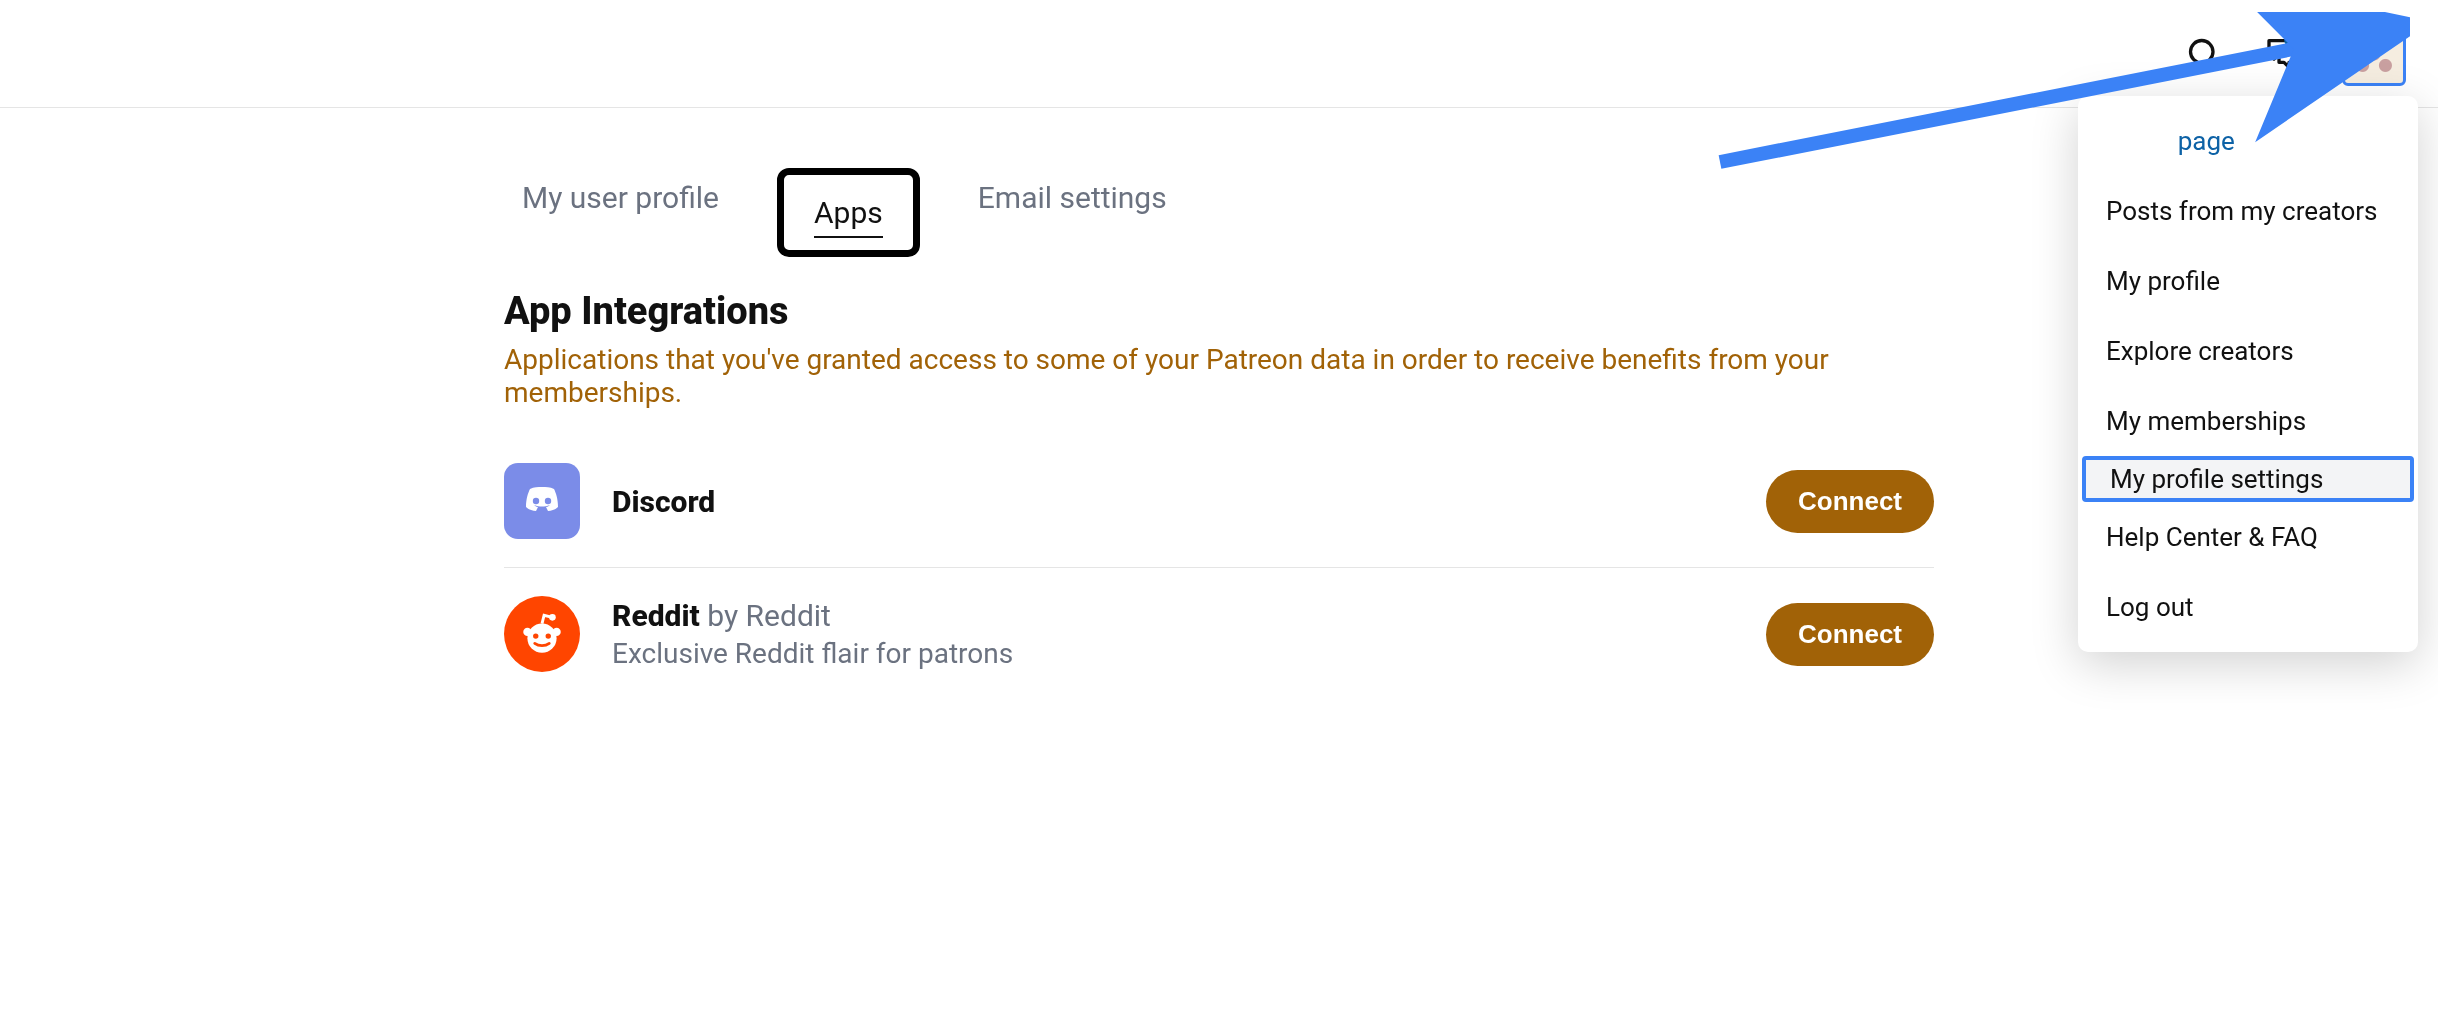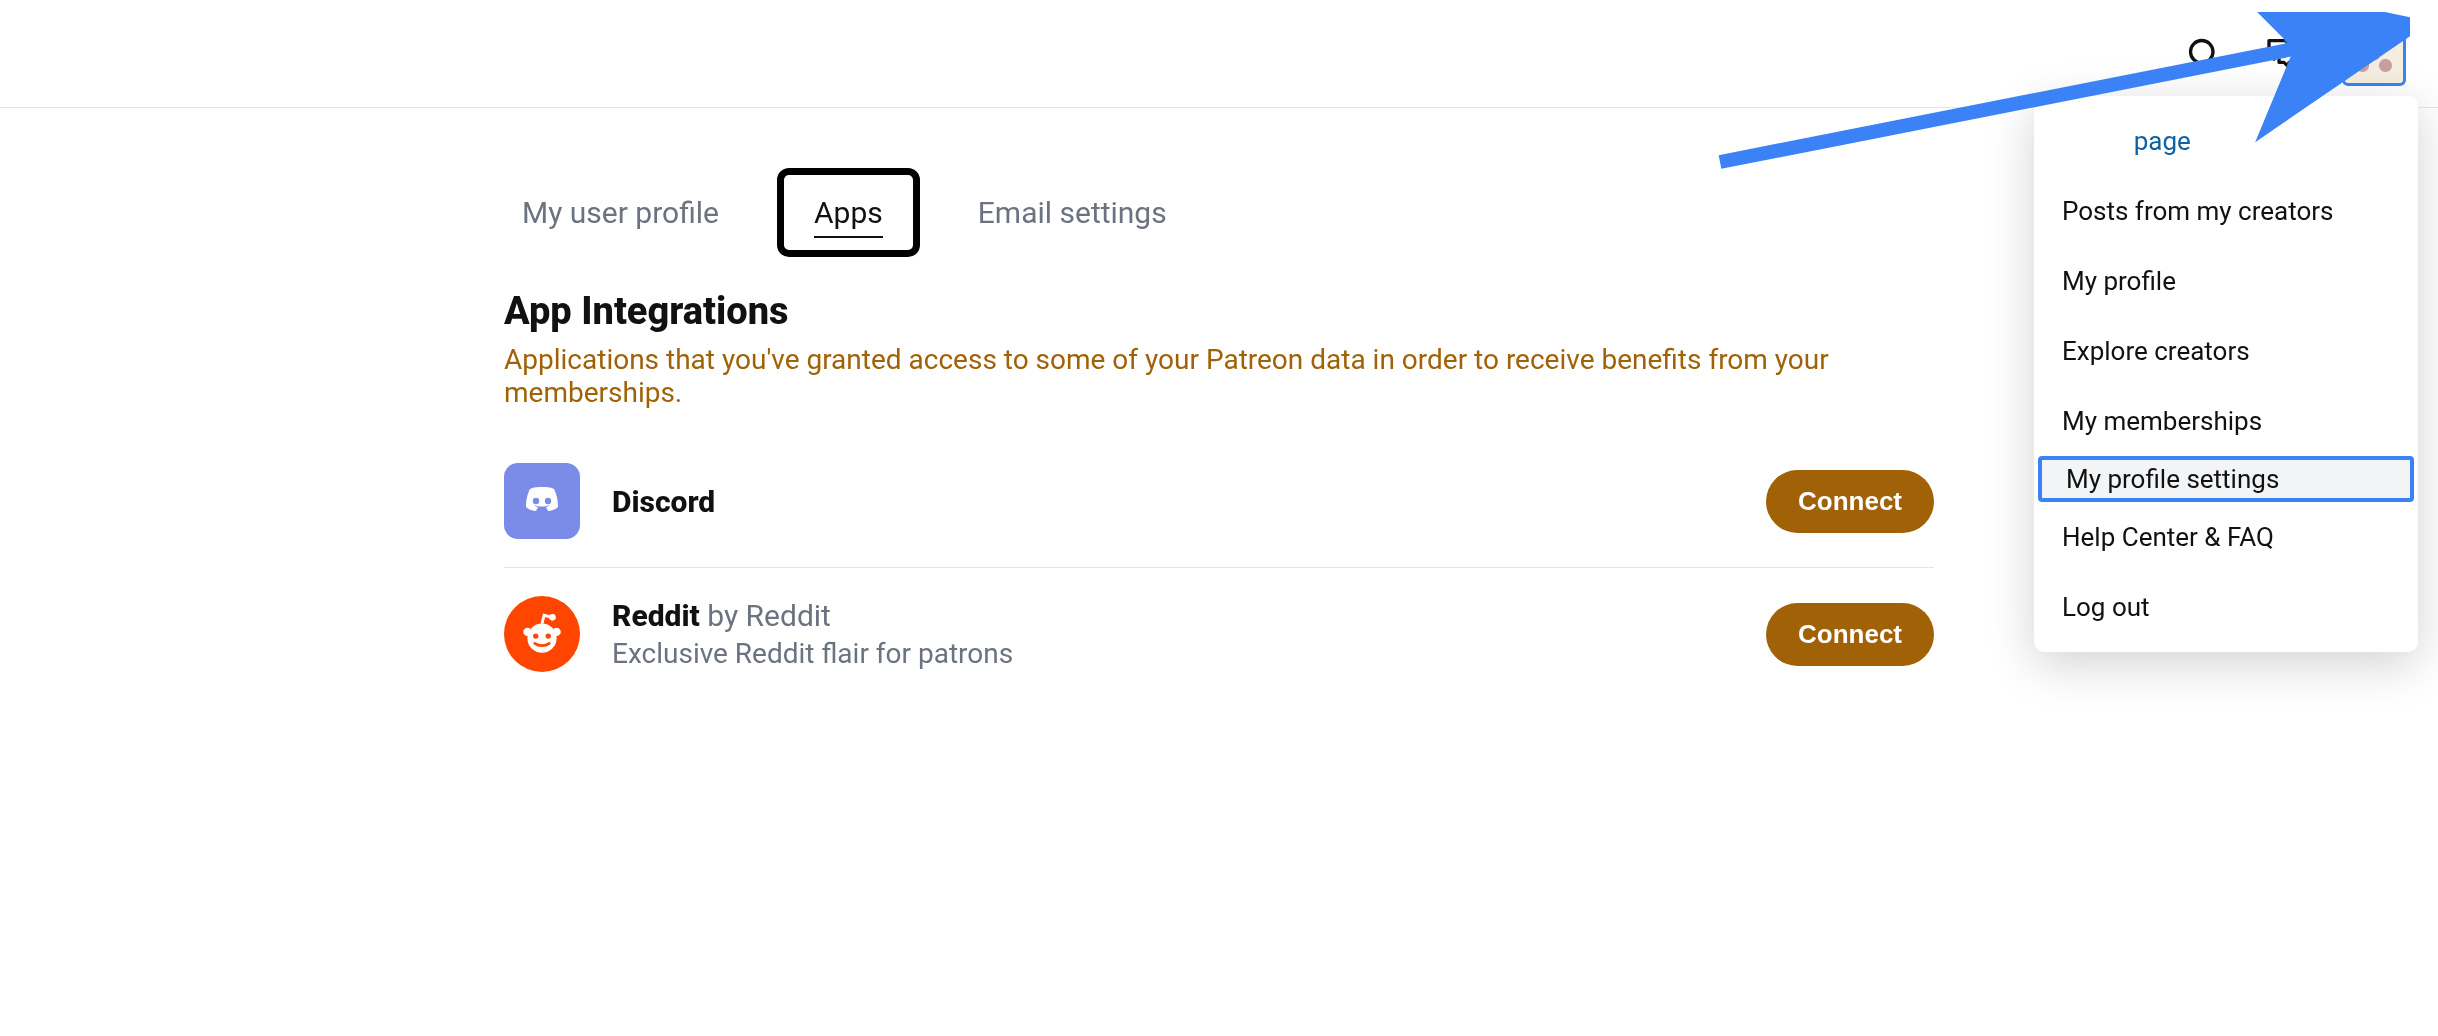--- a/index.html
+++ b/index.html
@@ -87,21 +87,20 @@
 
     .content {
       max-width: 1470px;
       margin: 0 auto;
       padding: 0 20px;
       position: relative;
     }
 
     .tabs {
       display: flex;
-      align-items: center;
       gap: 40px;
       padding-top: 60px;
       padding-bottom: 24px;
     }
 
     .tab {
       font-size: 30px;
       color: #6b7280;
       cursor: pointer;
       padding: 12px 18px;
@@ -195,21 +194,21 @@
       font-size: 26px;
       font-weight: 600;
       padding: 16px 32px;
       cursor: pointer;
     }
 
     .dropdown {
       position: absolute;
       top: 96px;
       right: 20px;
-      width: 384px;
+      width: 340px;
       background: #fff;
       border-radius: 10px;
       box-shadow: 0 12px 48px rgba(0,0,0,0.18);
       padding: 10px 0;
       z-index: 10;
     }
     .dropdown-item {
       font-size: 26px;
       color: #111;
       padding: 20px 28px;

